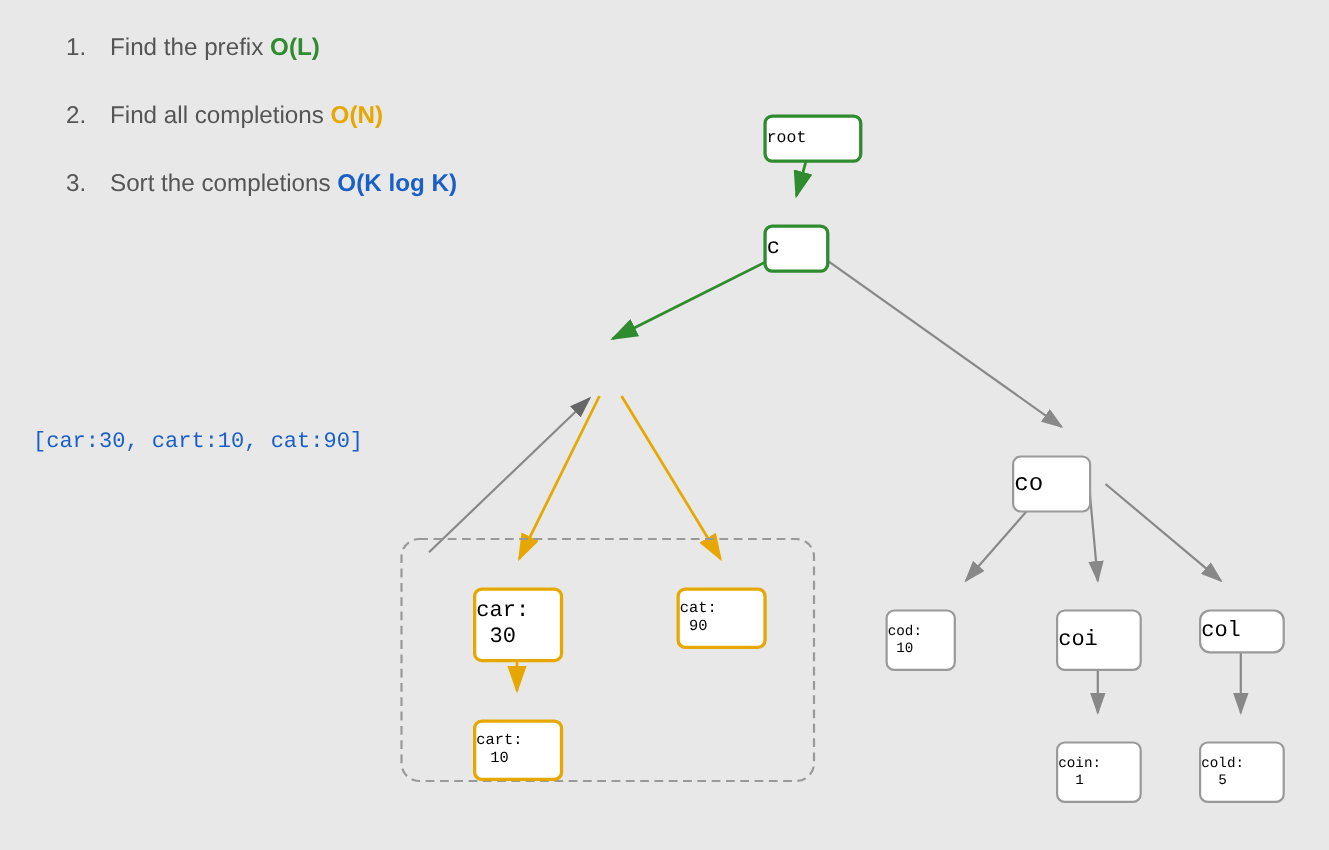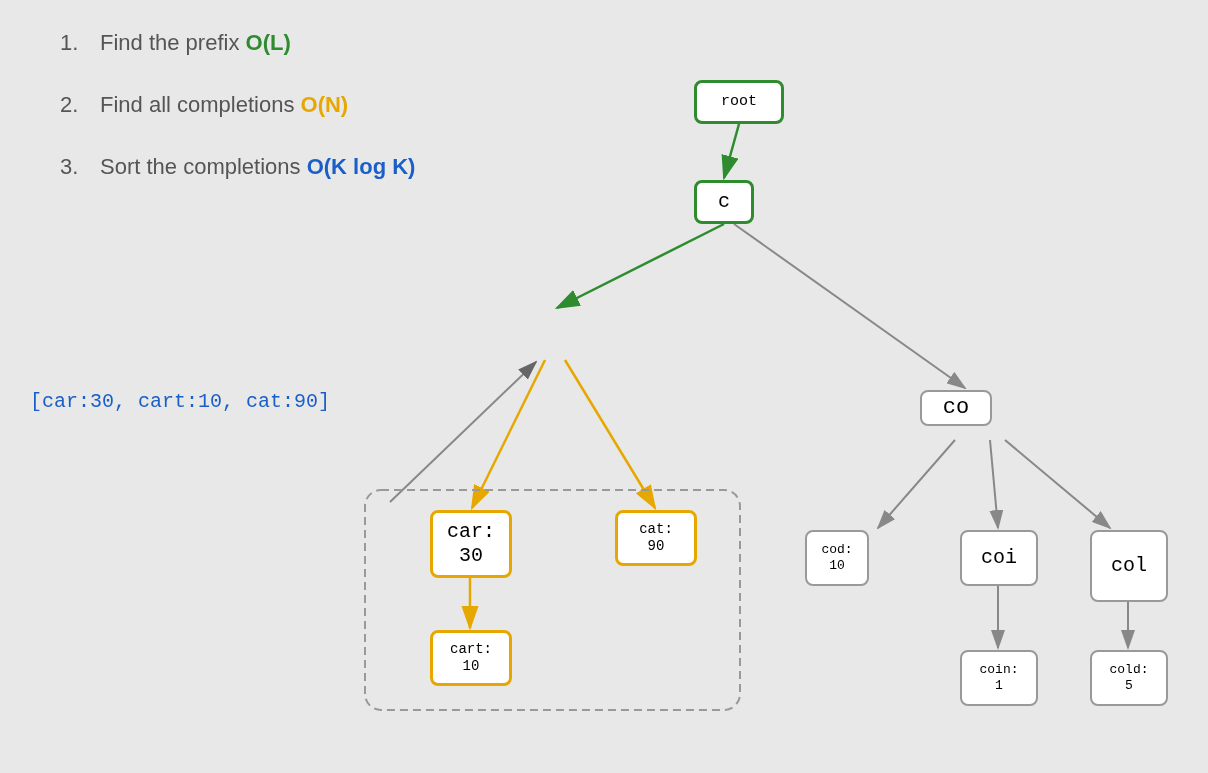--- a/index.html
+++ b/index.html
@@ -81,24 +81,24 @@
     }
 
     
     .node-box {
       position: absolute;
       background: white;
       border: 2px solid #999;
       border-radius: 8px;
       display: flex;
       align-items: center;
-      justify-content: center;
       font-family: 'Courier New', monospace;
       text-align: center;
       line-height: 1.2;
+      margin-top: 24px;
     }
 
     .node-green {
       border: 3px solid #2e8b2e;
       border-radius: 8px;
     }
 
     .node-yellow {
       border: 3px solid #e6a800;
       border-radius: 8px;
@@ -168,21 +168,21 @@
 
   <div class="node-box node-green" style="left:694px; top:80px; width:90px; height:44px; font-size:15px;">
     <span>root</span>
   </div>
 
   <div class="node-box node-green" style="left:694px; top:180px; width:60px; height:44px; font-size:20px;">
     <span>c</span>
   </div>
 
 
-  <div class="node-box" style="left:920px; top:390px; width:72px; height:36px; font-size:22px;">
+  <div class="node-box" style="left:920px; top:390px; width:72px; height:52px; font-size:22px;">
     <span>co</span>
   </div>
 
   <div class="node-box node-yellow" style="left:430px; top:510px; width:82px; height:68px; font-size:20px;">
     <span style="white-space:pre-line; text-align:center;">car:
 30</span>
   </div>
 
   <div class="node-box node-yellow" style="left:615px; top:510px; width:82px; height:56px; font-size:14px;">
     <span style="white-space:pre-line; text-align:center;">cat:
@@ -196,21 +196,21 @@
 
   <div class="node-box" style="left:805px; top:530px; width:64px; height:56px; font-size:13px;">
     <span style="white-space:pre-line; text-align:center;">cod:
 10</span>
   </div>
 
   <div class="node-box" style="left:960px; top:530px; width:78px; height:56px; font-size:20px;">
     <span>coi</span>
   </div>
 
-  <div class="node-box" style="left:1090px; top:530px; width:78px; height:72px; font-size:20px;">
+  <div class="node-box" style="left:1090px; top:530px; width:78px; height:40px; font-size:20px;border-radius:10px;">
     <span>col</span>
   </div>
 
   <div class="node-box" style="left:960px; top:650px; width:78px; height:56px; font-size:13px;">
     <span style="white-space:pre-line; text-align:center;">coin:
 1</span>
   </div>
 
   <div class="node-box" style="left:1090px; top:650px; width:78px; height:56px; font-size:13px;">
     <span style="white-space:pre-line; text-align:center;">cold:

